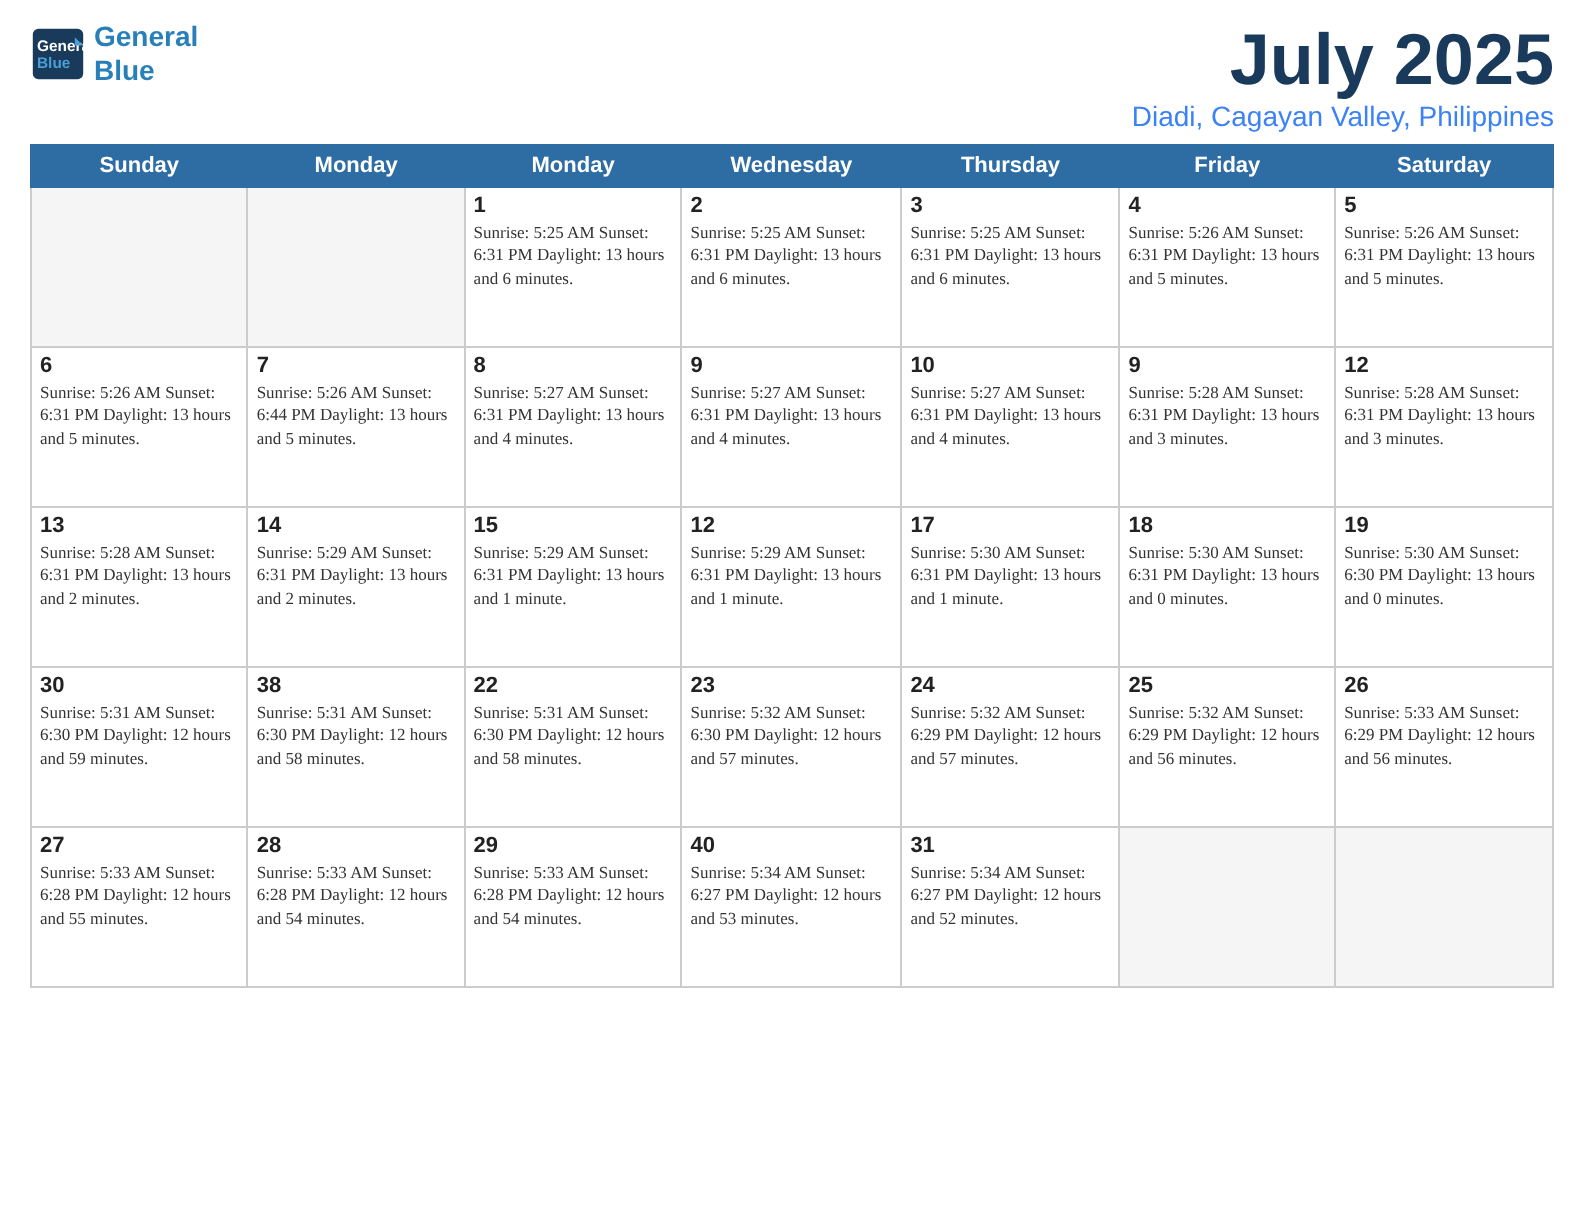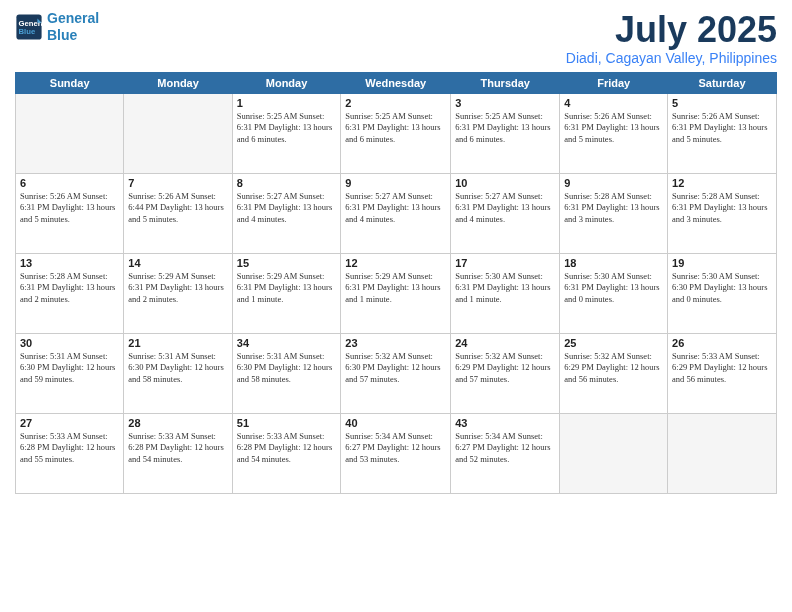--- a/index.html
+++ b/index.html
@@ -277,28 +277,28 @@
         </tr>
         <tr>
           <td>
             <div class="day-num">30</div>
             <div class="day-info">Sunrise: 5:31 AM
 Sunset: 6:30 PM
 Daylight: 12 hours
 and 59 minutes.</div>
           </td>
           <td>
-            <div class="day-num">21</div>
+            <div class="day-num">38</div>
             <div class="day-info">Sunrise: 5:31 AM
 Sunset: 6:30 PM
 Daylight: 12 hours
 and 58 minutes.</div>
           </td>
           <td>
-            <div class="day-num">34</div>
+            <div class="day-num">22</div>
             <div class="day-info">Sunrise: 5:31 AM
 Sunset: 6:30 PM
 Daylight: 12 hours
 and 58 minutes.</div>
           </td>
           <td>
             <div class="day-num">23</div>
             <div class="day-info">Sunrise: 5:32 AM
 Sunset: 6:30 PM
 Daylight: 12 hours
@@ -335,35 +335,35 @@
 and 55 minutes.</div>
           </td>
           <td>
             <div class="day-num">28</div>
             <div class="day-info">Sunrise: 5:33 AM
 Sunset: 6:28 PM
 Daylight: 12 hours
 and 54 minutes.</div>
           </td>
           <td>
-            <div class="day-num">51</div>
+            <div class="day-num">29</div>
             <div class="day-info">Sunrise: 5:33 AM
 Sunset: 6:28 PM
 Daylight: 12 hours
 and 54 minutes.</div>
           </td>
           <td>
             <div class="day-num">40</div>
             <div class="day-info">Sunrise: 5:34 AM
 Sunset: 6:27 PM
 Daylight: 12 hours
 and 53 minutes.</div>
           </td>
           <td>
-            <div class="day-num">43</div>
+            <div class="day-num">31</div>
             <div class="day-info">Sunrise: 5:34 AM
 Sunset: 6:27 PM
 Daylight: 12 hours
 and 52 minutes.</div>
           </td>
           <td class="empty-cell"></td>
           <td class="empty-cell"></td>
         </tr>
       </tbody>
   </table>

